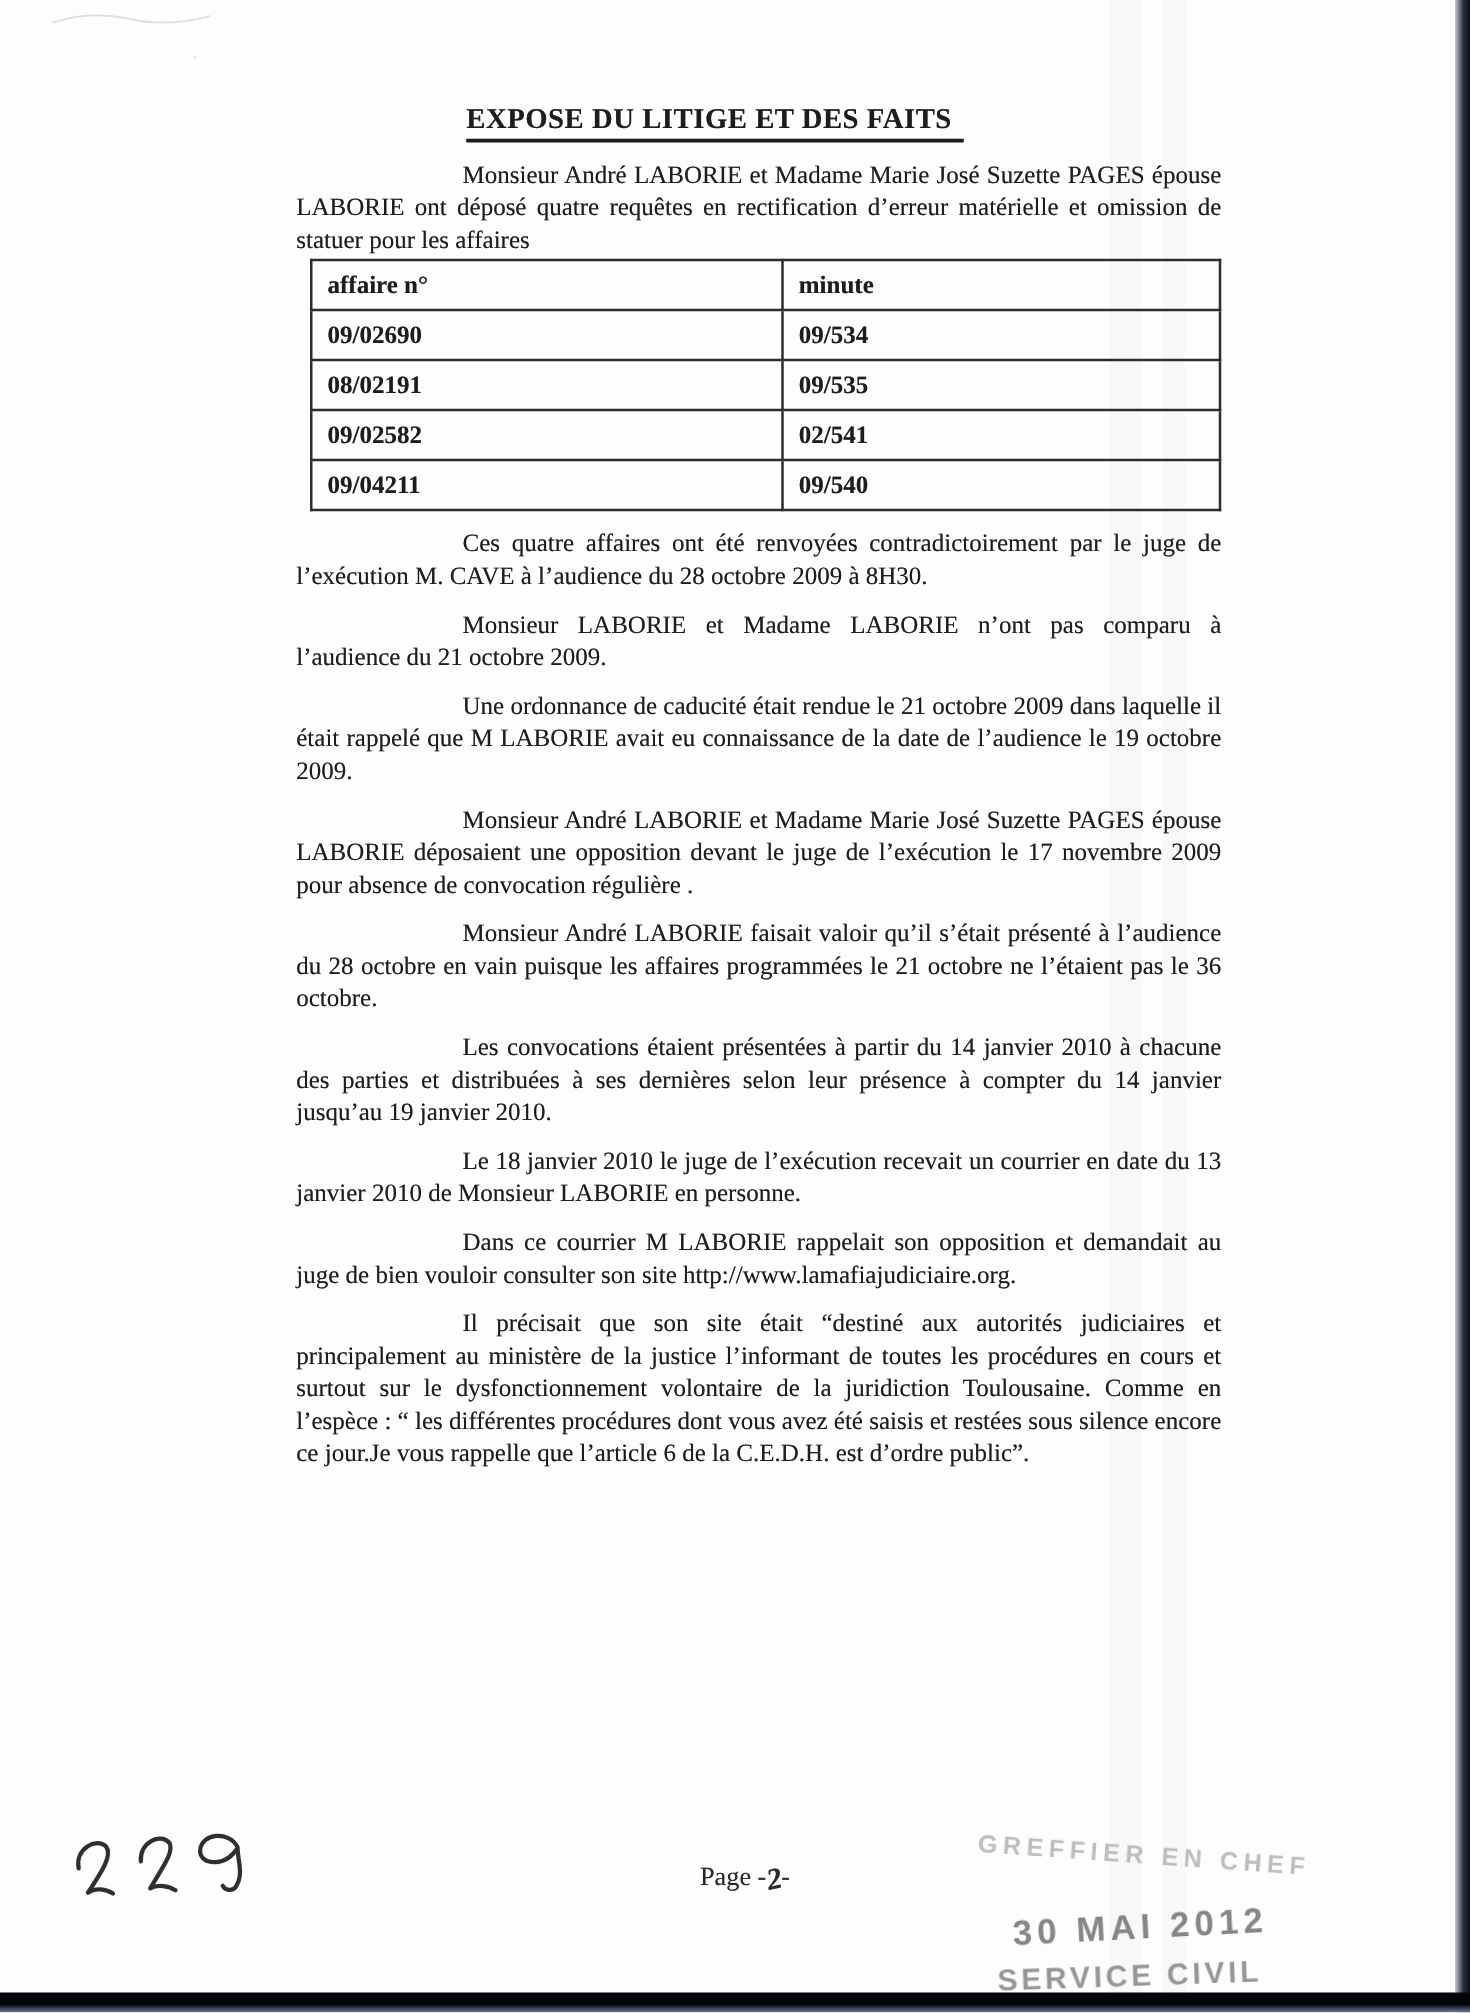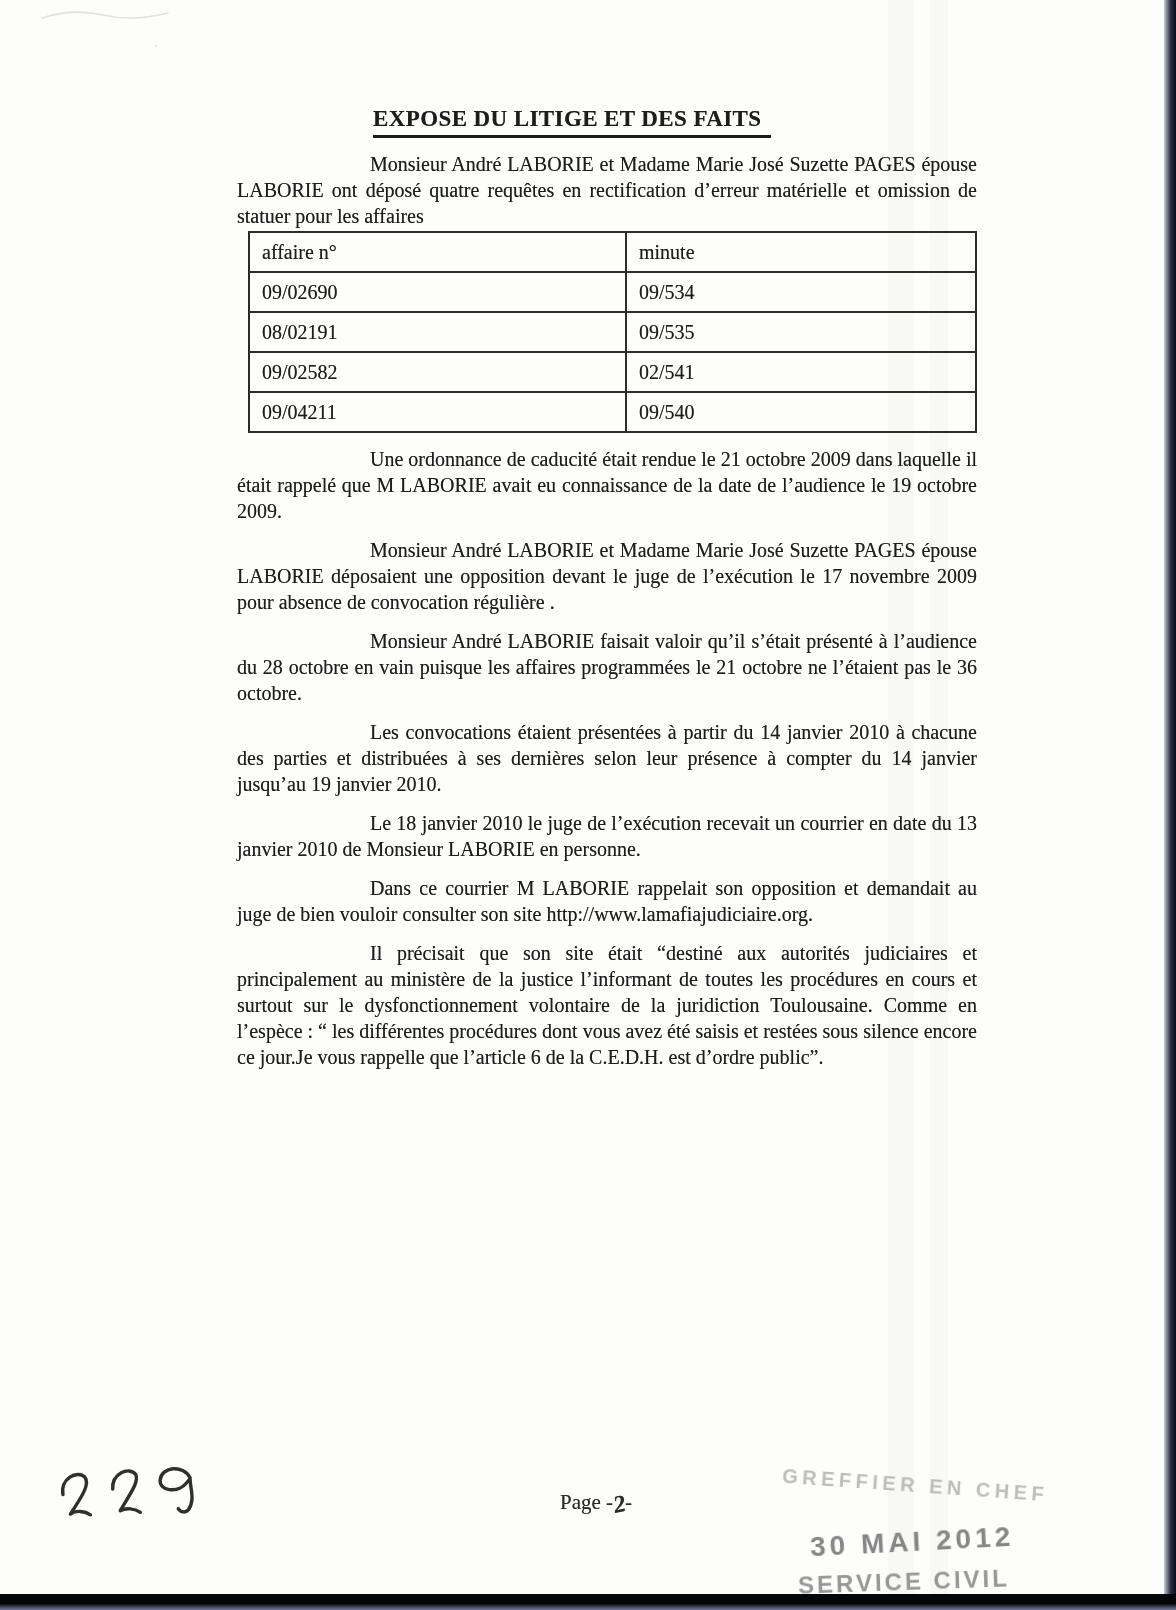--- a/index.html
+++ b/index.html
@@ -22,21 +22,21 @@
     background: linear-gradient(to right, rgba(136,144,166,0.45), #2a2f42 55%, #0b0d15);
   }
   .edge-bottom {
     position: absolute; left: 0; bottom: 0; width: 100%; height: 16px;
     background: linear-gradient(to bottom, #05060a 0%, #05060a 60%, #3a4158 80%, #707a96 100%);
   }
   .content {
     position: absolute;
     left: 237px; top: 0;
     width: 740px;
-    padding-top: 104px;
+    padding-top: 80px;
     font-size: 20px;
     line-height: 26px;
     text-shadow: 0 0 0.4px rgba(20,20,20,0.55);
   }
   .doc-title {
     display: inline-block;
     margin-left: 136px;
     margin-bottom: 13px;
     font-size: 23px;
     font-weight: 700;
@@ -53,21 +53,21 @@
   .para.intro { margin-bottom: 2px; }
   table.case-table {
     border-collapse: collapse;
     table-layout: fixed;
     width: 727px;
     margin-left: 11px;
     margin-bottom: 13px;
   }
   table.case-table th, table.case-table td {
     border: 2px solid #2c2c2c;
-    font-weight: 400;
+    font-weight: 700;
     font-size: 20px;
     text-align: left;
     height: 36px;
     padding: 1px 6px 1px 12px;
     vertical-align: middle;
   }
   table.case-table col.c1 { width: 377px; }
   table.case-table col.c2 { width: 350px; }
   .page-label {
     position: absolute;
@@ -163,20 +163,22 @@
           <td>09/02582</td>
           <td>02/541</td>
         </tr>
         <tr>
           <td>09/04211</td>
           <td>09/540</td>
         </tr>
       </tbody>
     </table>
 
+    <p class="para">Ces quatre affaires ont été renvoyées contradictoirement par le juge de l’exécution M. CAVE à l’audience du 28 octobre 2009 à 8H30.</p>
+    <p class="para">Monsieur LABORIE et Madame LABORIE n’ont pas comparu à l’audience du 21 octobre 2009.</p>
     <p class="para">Une ordonnance de caducité était rendue le 21 octobre 2009 dans laquelle il était rappelé que M LABORIE avait eu connaissance de la date de l’audience le 19 octobre 2009.</p>
     <p class="para">Monsieur André LABORIE et Madame Marie José Suzette PAGES épouse LABORIE déposaient une opposition devant le juge de l’exécution le 17 novembre 2009 pour absence de convocation régulière .</p>
     <p class="para">Monsieur André LABORIE faisait valoir qu’il s’était présenté à l’audience du 28 octobre en vain puisque les affaires programmées le 21 octobre ne l’étaient pas le 36 octobre.</p>
     <p class="para">Les convocations étaient présentées à partir du 14 janvier 2010 à chacune des parties et distribuées à ses dernières selon leur présence à compter du 14 janvier jusqu’au 19 janvier 2010.</p>
     <p class="para">Le 18 janvier 2010 le juge de l’exécution recevait un courrier en date du 13 janvier 2010 de Monsieur LABORIE en personne.</p>
     <p class="para">Dans ce courrier M LABORIE rappelait son opposition et demandait au juge de bien vouloir consulter son site http://www.lamafiajudiciaire.org.</p>
     <p class="para">Il précisait que son site était “destiné aux autorités judiciaires et principalement au ministère de la justice l’informant de toutes les procédures en cours et surtout sur le dysfonctionnement volontaire de la juridiction Toulousaine. Comme en l’espèce : “ les différentes procédures dont vous avez été saisis et restées sous silence encore ce jour.Je vous rappelle que l’article 6 de la C.E.D.H. est d’ordre public”.</p>
   </div>
 
   <div class="page-label">

